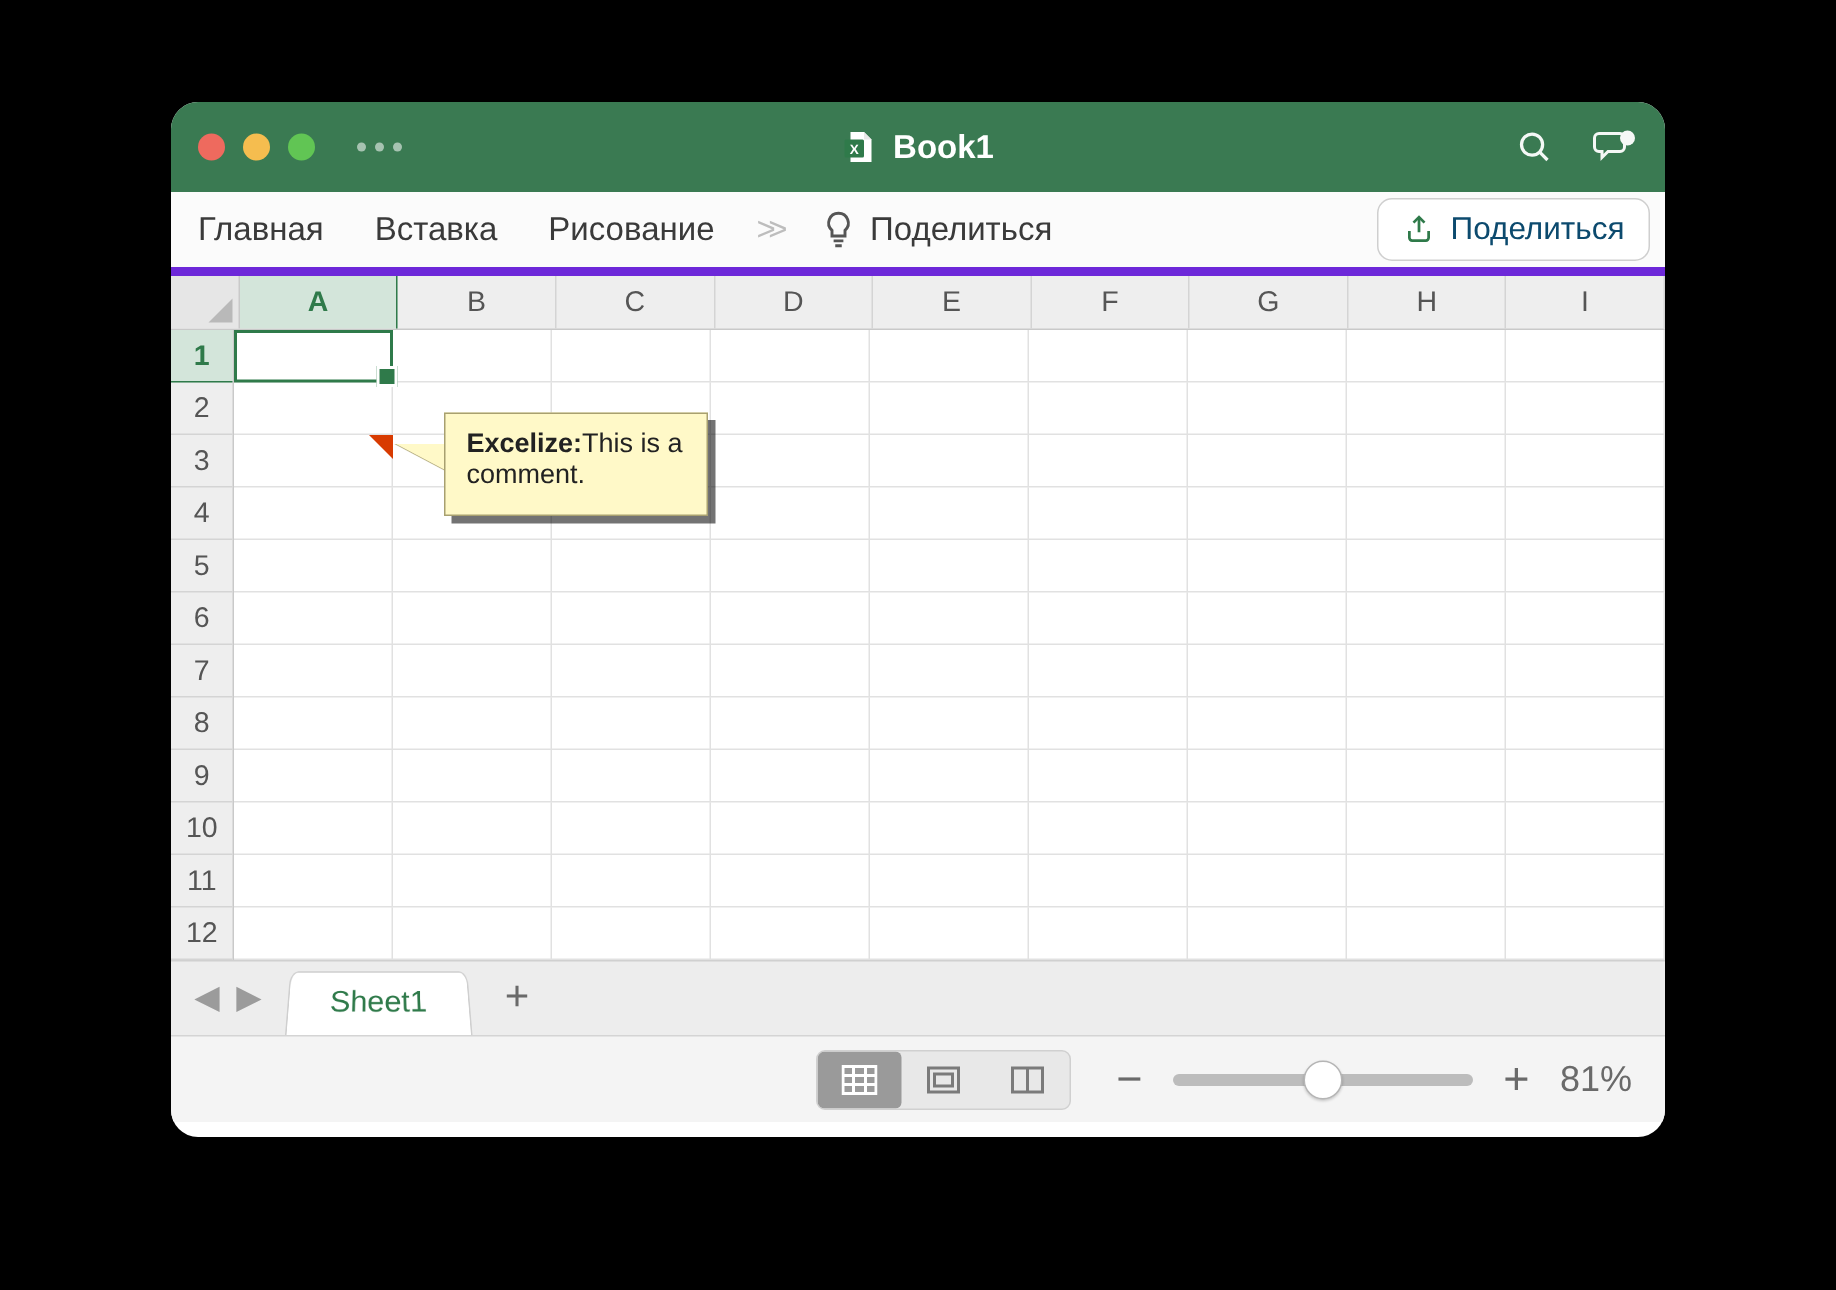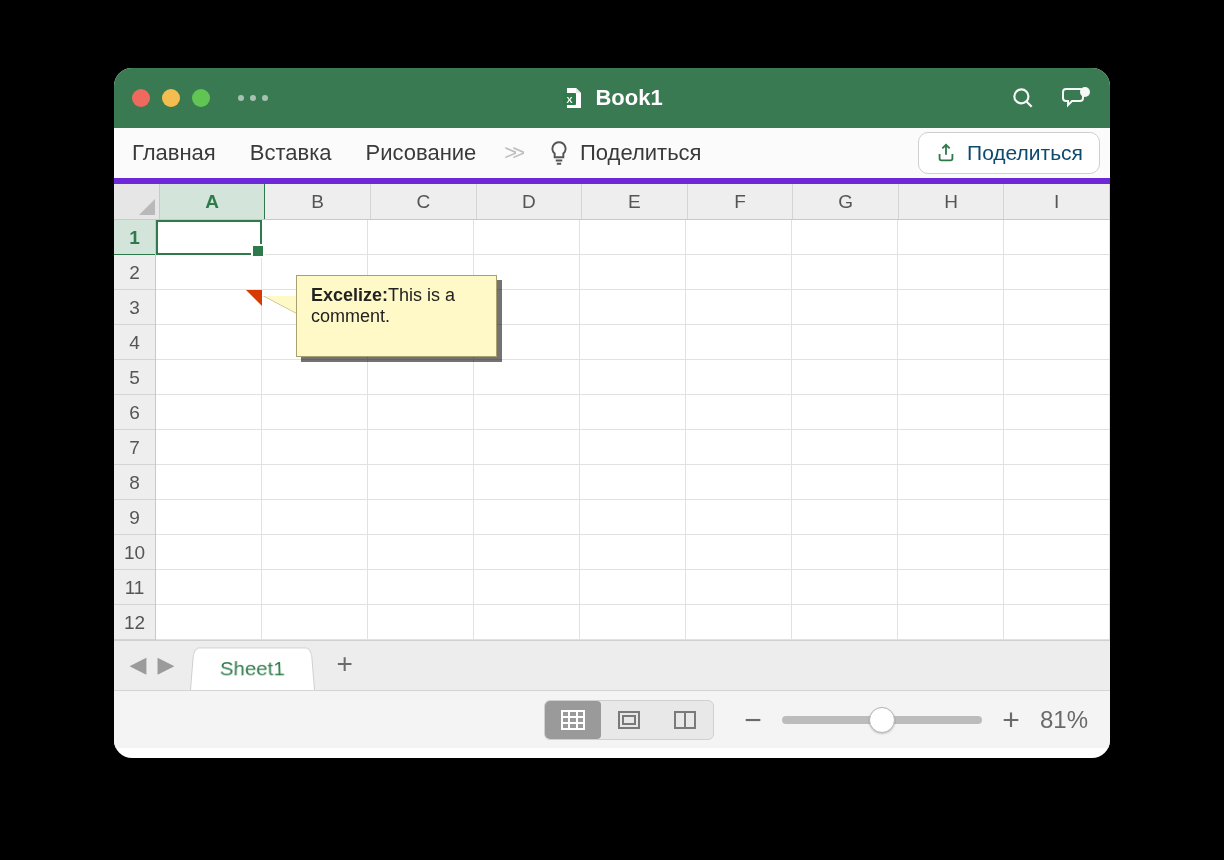--- a/index.html
+++ b/index.html
@@ -122,22 +122,22 @@
     border-left:16px solid transparent;
     border-top:16px solid #d83b01;
     pointer-events:none;
   }
   
   .comment {
     position:absolute;
     background:#fff9c8;
     border:1px solid #a8a070;
     font-size:18px; color:#222;
-    padding: 9px 14px 29px 14px;
-    width: 201px;
+    padding: 9px 14px 16px 14px;
+    width: 176px;
     box-shadow: 5px 5px 0 rgba(0,0,0,.55);
   }
   .comment b { font-weight:700; }
   .comment-tail {
     position:absolute;
     width:0;height:0;
     border-right: 34px solid #fff9c8;
     border-bottom: 18px solid transparent;
     filter: drop-shadow(-1px 0 0 #a8a070);
   }

